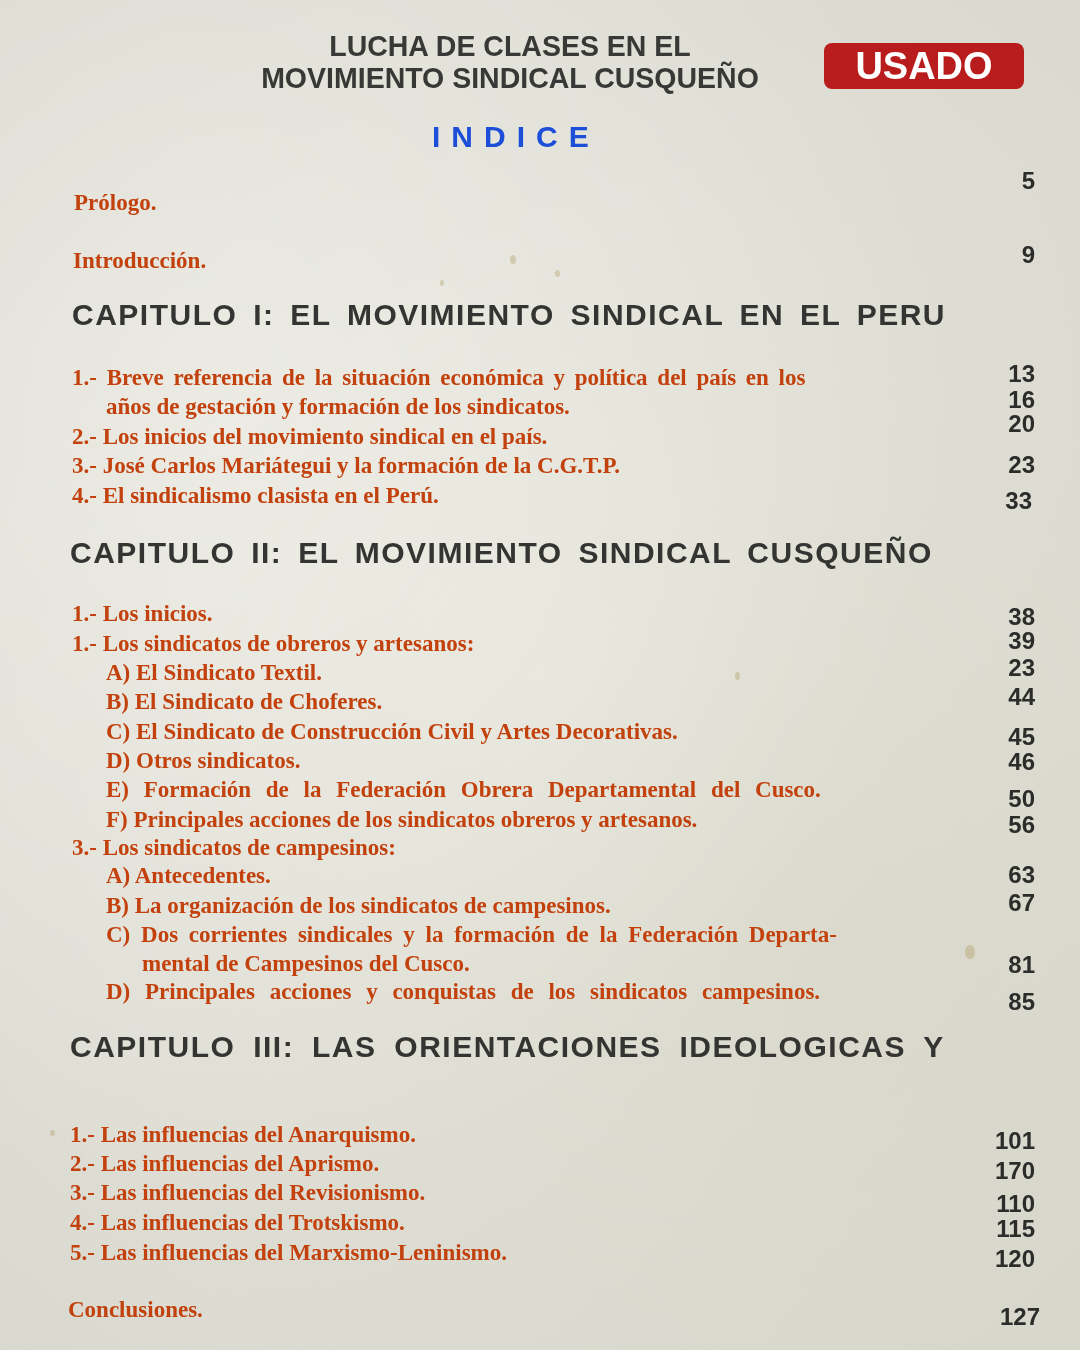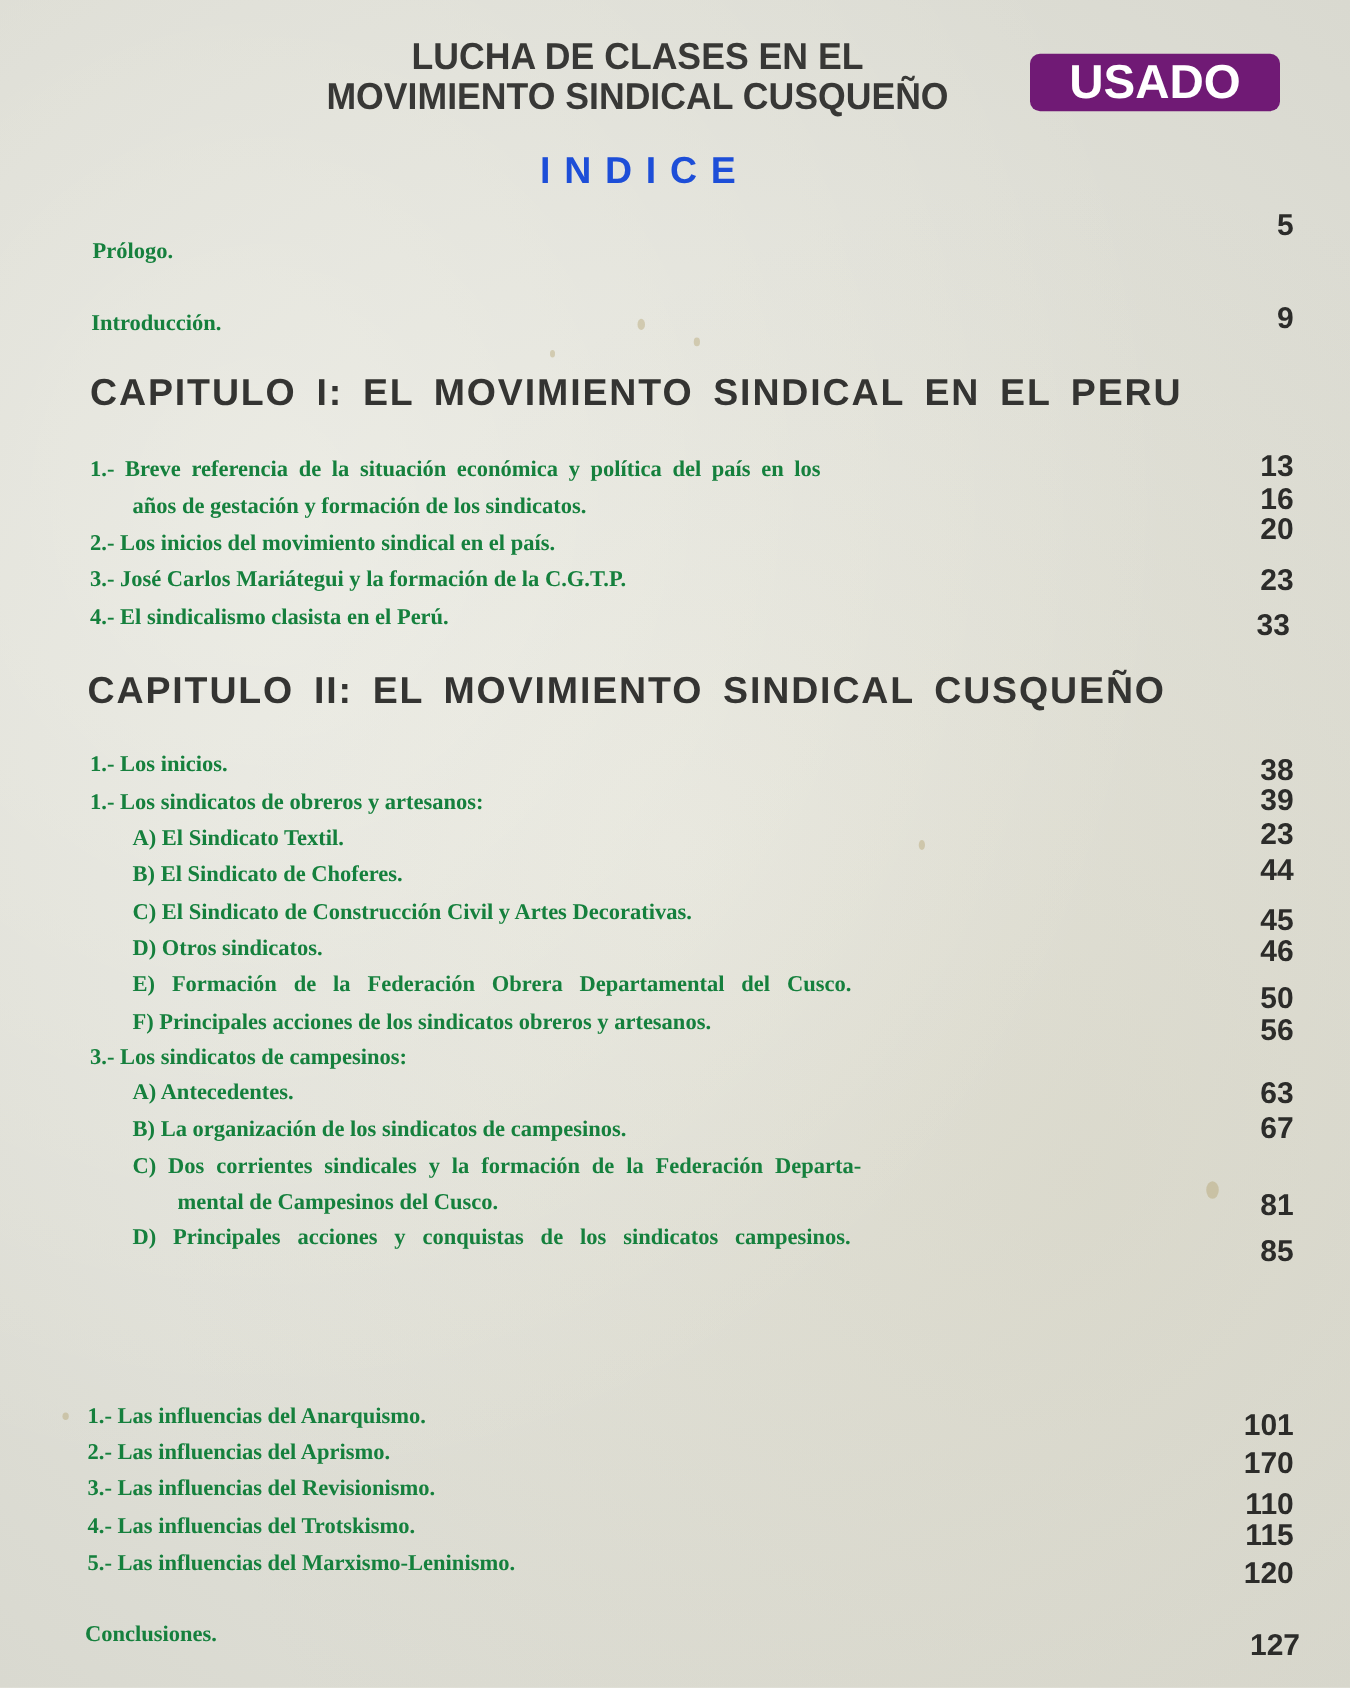--- a/index.html
+++ b/index.html
@@ -13,24 +13,24 @@
     color: #2a2a28;
   }
   .spot { position: absolute; border-radius: 50%; background: rgba(170,150,90,0.35); }
   .sans { font-family: "Liberation Sans", sans-serif; }
   .serif { font-family: "Liberation Serif", serif; font-weight: bold; }
   .abs { position: absolute; white-space: nowrap; }
 
   .book-title { left: 230px; top: 30px; width: 560px; text-align: center;
     font-size: 30px; line-height: 32px; font-weight: bold; color: #383836; transform: scaleX(0.95); }
   .badge { left: 824px; top: 43px; width: 200px; height: 46px; border-radius: 8px;
-    background: #701a75; color: #fff; font-size: 38px; font-weight: bold; text-align: center; line-height: 46px; }
+    background: #b91c1c; color: #fff; font-size: 38px; font-weight: bold; text-align: center; line-height: 46px; }
   .indice { left: 432px; top: 120px; font-size: 30px; font-weight: bold; letter-spacing: 11px; color: #1d4ed8; }
 
-  .entry { font-size: 18px; color: #15803d; }
+  .entry { font-size: 23px; color: #c2410c; }
   .pn { font-family: "Liberation Sans", sans-serif; font-weight: bold; font-size: 24px; color: #2c2c2a; text-align: right; width: 60px; }
   .chap { font-size: 30px; font-weight: bold; color: #343432; letter-spacing: 1.5px; word-spacing: 6px; }
 </style>
 </head>
 <body>
 
 <div class="spot" style="left:510px;top:255px;width:6px;height:9px;"></div>
 <div class="spot" style="left:555px;top:270px;width:5px;height:7px;"></div>
 <div class="spot" style="left:440px;top:280px;width:4px;height:6px;"></div>
 <div class="spot" style="left:965px;top:945px;width:10px;height:14px;"></div>
@@ -85,20 +85,21 @@
 <div class="abs pn" style="left:975px;top:861px;">63</div>
 <div class="abs serif entry" style="left:106px;top:893px;">B) La organización de los sindicatos de campesinos.</div>
 <div class="abs pn" style="left:975px;top:889px;">67</div>
 <div class="abs serif entry" style="left:106px;top:922px;word-spacing:5px;">C) Dos corrientes sindicales y la formación de la Federación Departa-</div>
 <div class="abs serif entry" style="left:142px;top:951px;">mental de Campesinos del Cusco.</div>
 <div class="abs pn" style="left:975px;top:951px;">81</div>
 <div class="abs serif entry" style="left:106px;top:979px;word-spacing:9px;">D) Principales acciones y conquistas de los sindicatos campesinos.</div>
 <div class="abs pn" style="left:975px;top:988px;">85</div>
 
 <div class="abs sans chap" style="left:70px;top:1032px;line-height:30px;word-spacing:8px;">
+  <div>CAPITULO III: LAS ORIENTACIONES IDEOLOGICAS Y</div>
 </div>
 
 <div class="abs serif entry" style="left:70px;top:1122px;">1.- Las influencias del Anarquismo.</div>
 <div class="abs pn" style="left:975px;top:1127px;">101</div>
 <div class="abs serif entry" style="left:70px;top:1151px;">2.- Las influencias del Aprismo.</div>
 <div class="abs pn" style="left:975px;top:1157px;">170</div>
 <div class="abs serif entry" style="left:70px;top:1180px;">3.- Las influencias del Revisionismo.</div>
 <div class="abs pn" style="left:975px;top:1190px;">110</div>
 <div class="abs serif entry" style="left:70px;top:1210px;">4.- Las influencias del Trotskismo.</div>
 <div class="abs pn" style="left:975px;top:1215px;">115</div>

